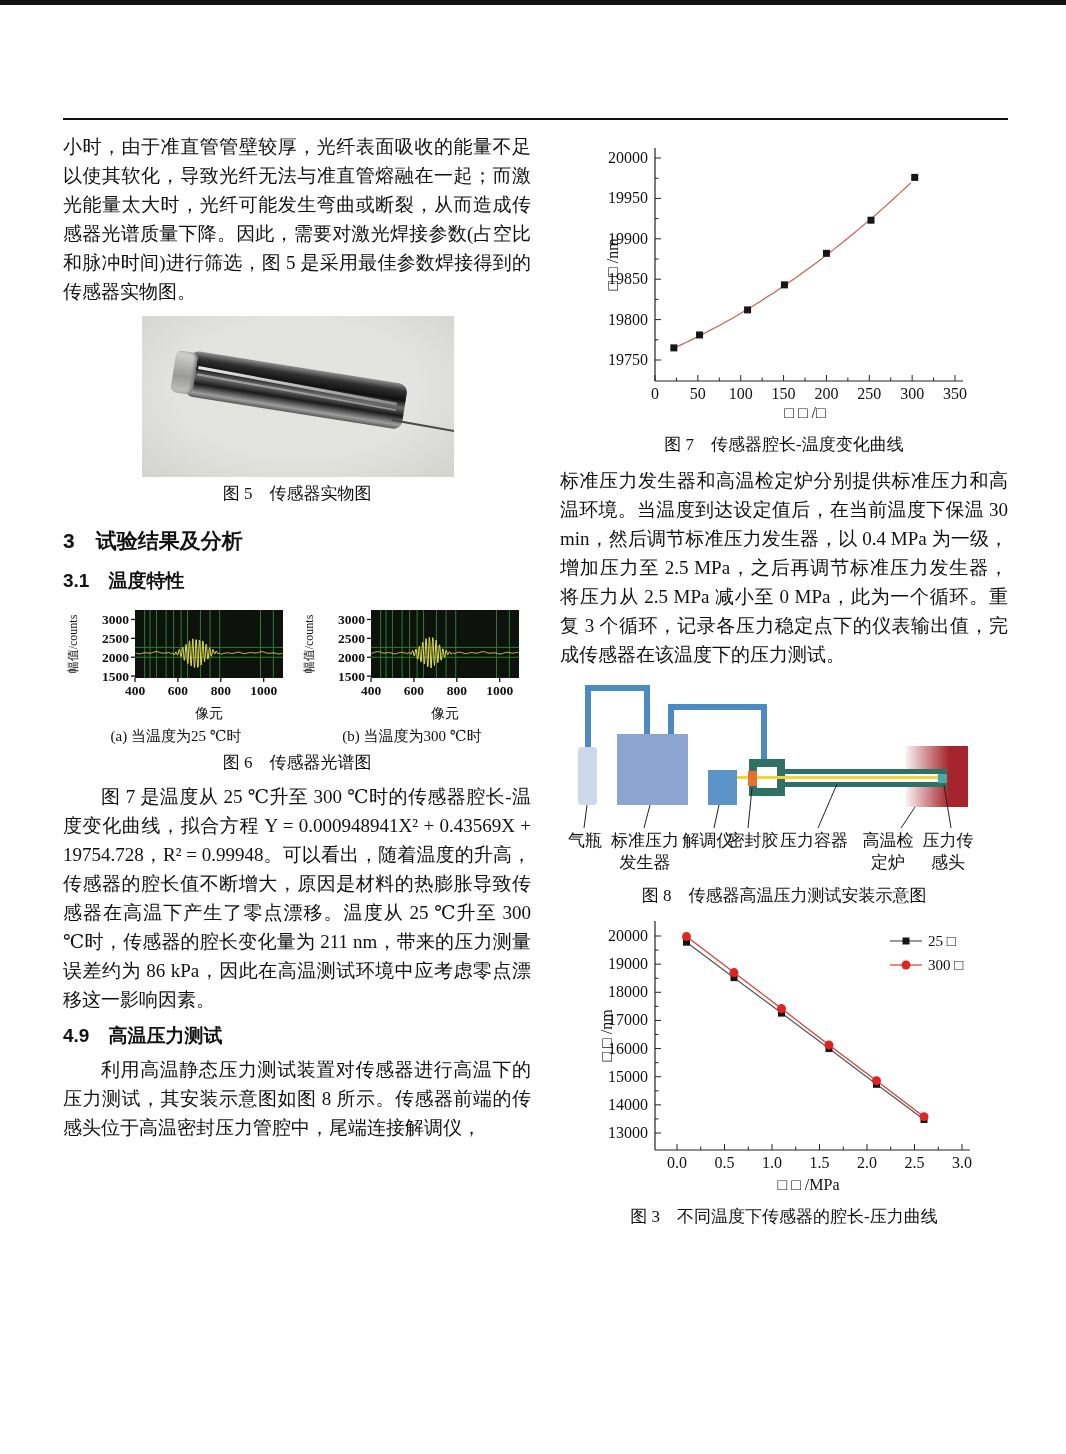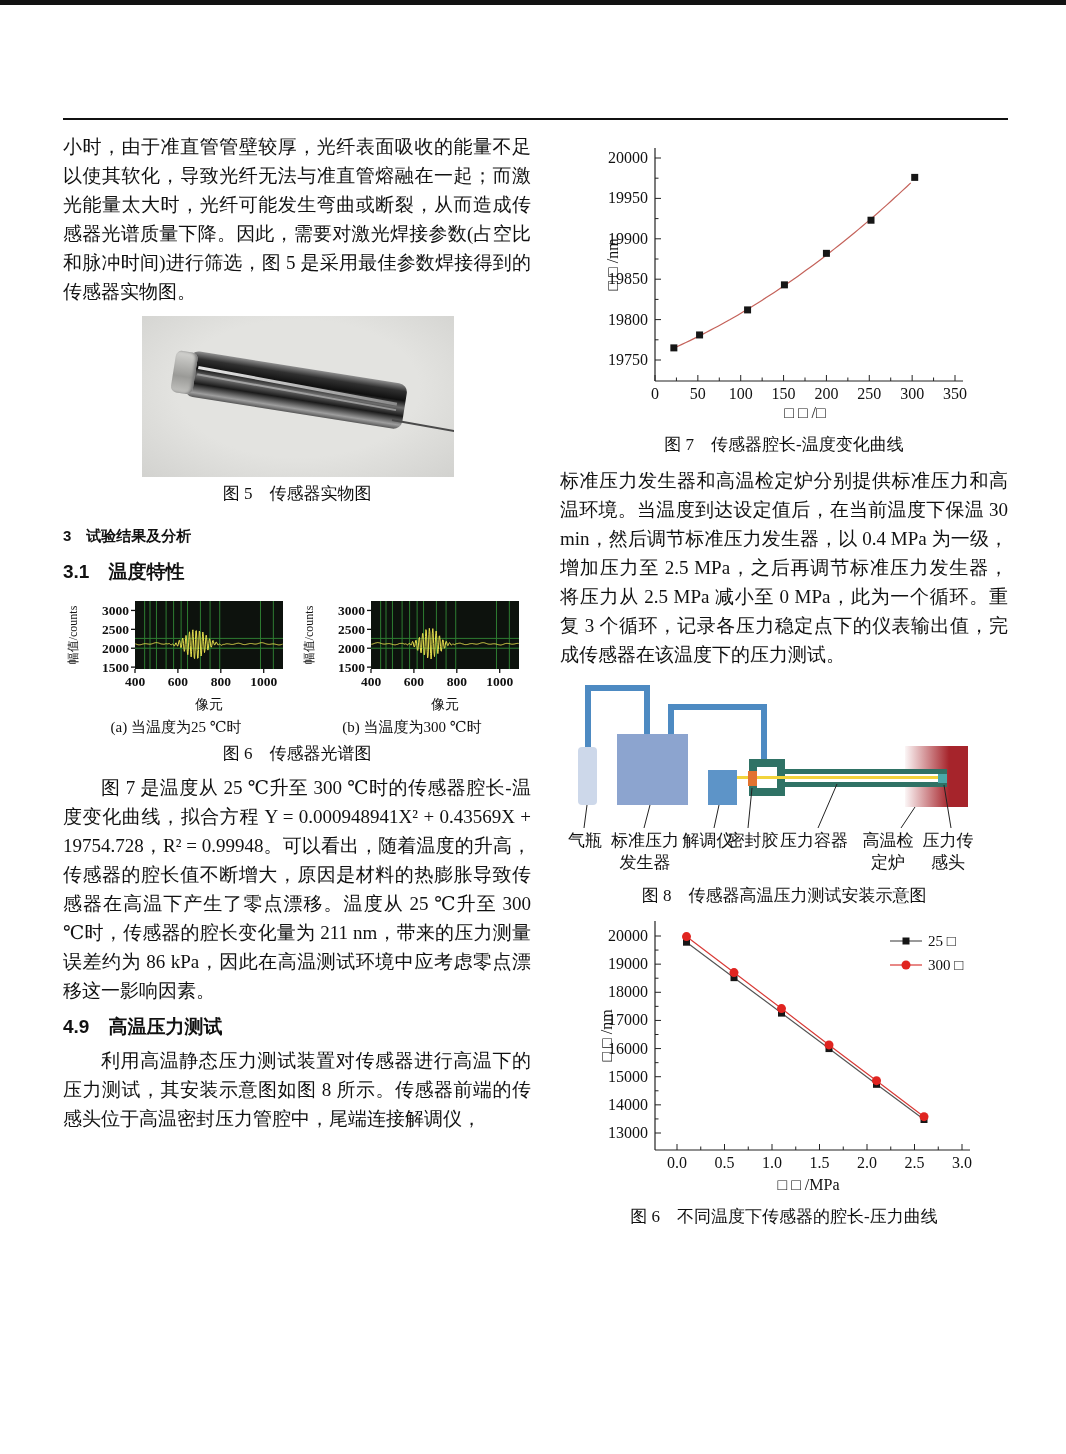--- a/index.html
+++ b/index.html
@@ -10,21 +10,21 @@
   .hd-page{position:absolute;left:12px;top:2px;letter-spacing:1px;}
   .hd-col{position:absolute;left:100px;top:0;font-family:"Liberation Sans","DejaVu Sans",sans-serif;font-weight:bold;font-size:19px;}
   .hd-issue{position:absolute;right:0;top:2px;}
   .hrule{position:absolute;left:63px;top:118px;width:945px;height:2px;background:#111;}
   .col{position:absolute;top:132px;}
   .col-left{left:63px;width:468px;}
   .col-right{left:560px;width:448px;}
   .para{font-size:19px;line-height:29px;text-align:justify;margin:0;}
   .indent{text-indent:2em;}
   .mt6{margin-top:6px;}.mt8{margin-top:8px;}.mt10{margin-top:10px;}
-  h2.sec{font-family:"Liberation Sans","DejaVu Sans",sans-serif;font-size:15px;margin:22px 0 0 0;font-weight:bold;}
+  h2.sec{font-family:"Liberation Sans","DejaVu Sans",sans-serif;font-size:21px;margin:22px 0 0 0;font-weight:bold;}
   h3.sec{font-family:"Liberation Sans","DejaVu Sans",sans-serif;font-size:19px;margin:13px 0 0 0;font-weight:bold;}
   .caption{font-size:17px;text-align:center;margin:5px 0 0 0;}
   
   .fig5{position:relative;width:312px;height:161px;margin:10px 0 0 79px;
         background:radial-gradient(ellipse at 50% 45%, #e3e3e0 55%, #d2d2cf 100%);overflow:hidden;}
   .cyl{position:absolute;left:30px;top:50px;width:234px;height:46px;transform:rotate(9deg);}
   .cyl-body{position:absolute;left:14px;top:0;width:220px;height:46px;border-radius:9px;
         background:linear-gradient(180deg,#909090 0%,#303030 16%,#101010 36%,#6d6d6d 52%,#1a1a1a 70%,#9e9e9e 90%,#565656 100%);}
   .cyl-cap{position:absolute;left:0;top:2px;width:22px;height:42px;border-radius:6px;background:linear-gradient(180deg,#d5d5d2,#9a9a97 60%,#c3c3c0);box-shadow:inset -2px 0 3px #777;}
   .cyl-line1{position:absolute;left:24px;top:17px;width:202px;height:3px;background:linear-gradient(90deg,#e8e8e8,#8a8a8a);transform:rotate(1.5deg);}
@@ -352,15 +352,15 @@
           </g>
           <g font-size="15">
             <line x1="330" y1="30" x2="362" y2="30" stroke="#555555" stroke-width="1.2"></line>
             <rect x="342.5" y="26.5" width="7" height="7" fill="#161616"></rect>
             <text x="368" y="35" fill="#111">25 □</text>
             <line x1="330" y1="54" x2="362" y2="54" stroke="#d93a36" stroke-width="1.2"></line>
             <circle cx="346" cy="54" r="4.5" fill="#e02420"></circle>
             <text x="368" y="59" fill="#111">300 □</text>
           </g>
         </svg></div>
-    <div class="caption">图 6　不同温度下传感器的腔长-压力曲线</div>
+    <div class="caption">图 3　不同温度下传感器的腔长-压力曲线</div>
   </div>
 </div>
 
 </body></html>

